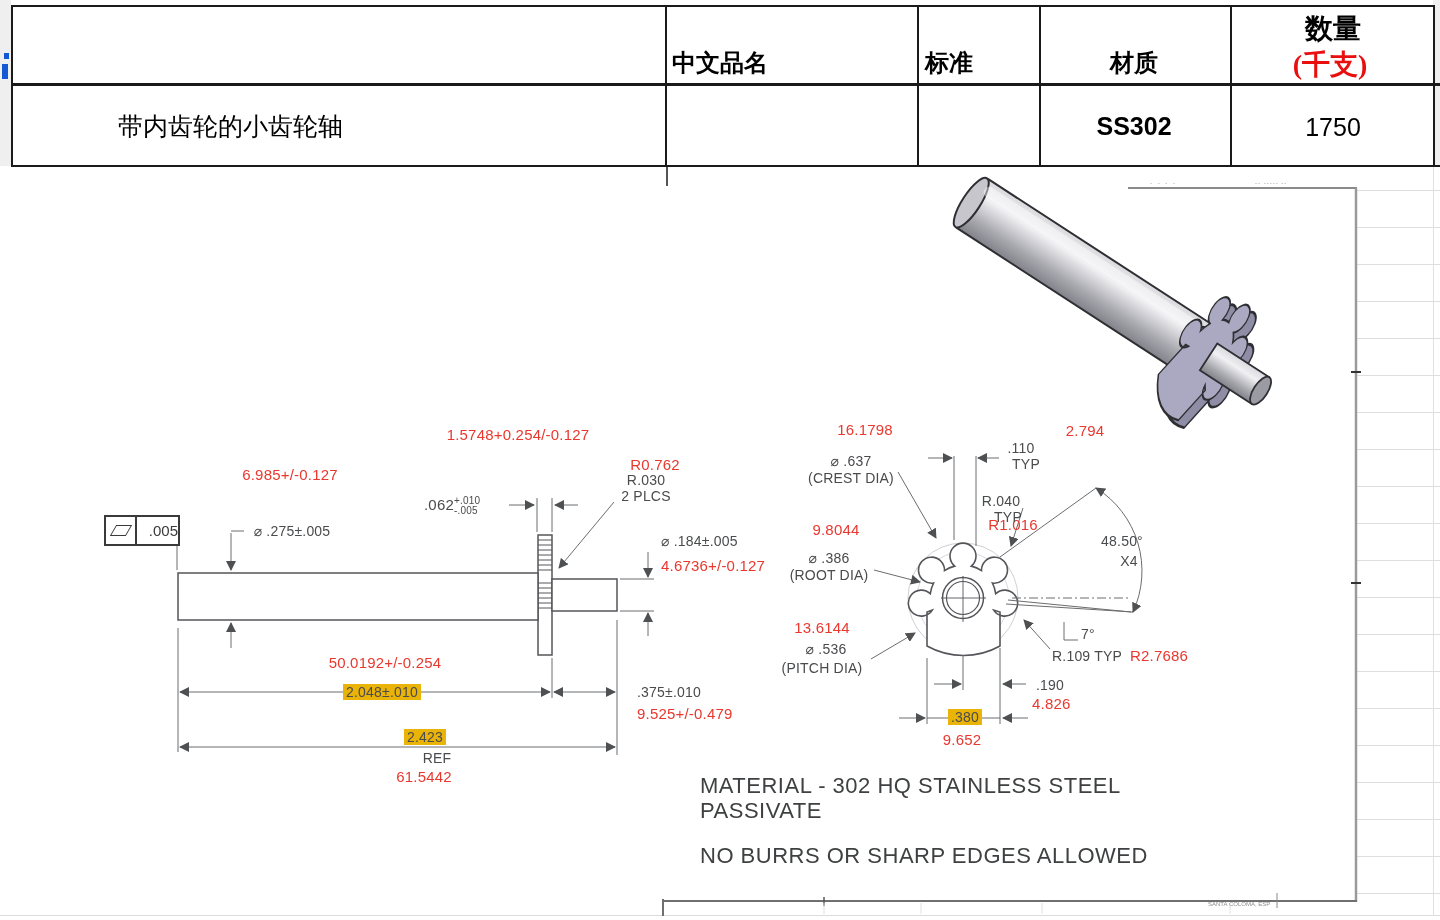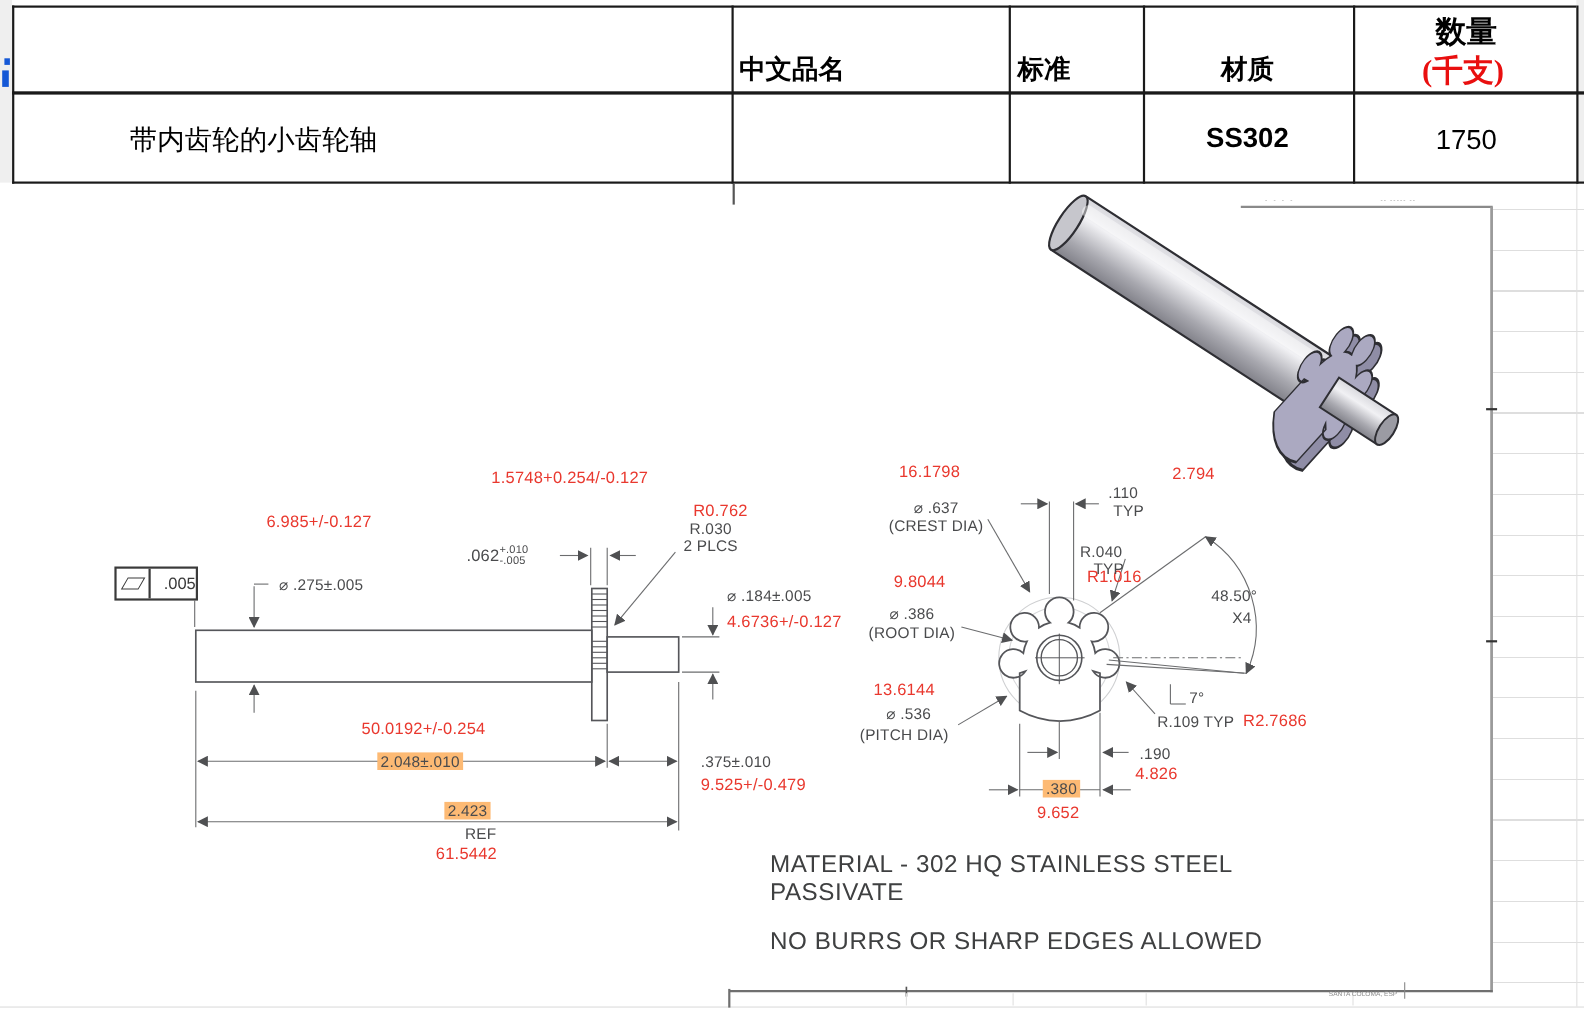--- a/index.html
+++ b/index.html
@@ -13,21 +13,21 @@
          background-image:repeating-linear-gradient(to bottom,#dedede 0 1px,transparent 1px 37px);}
   .gridB{position:absolute;left:0;top:915px;width:1440px;height:1px;background:#dcdcdc;}
   .vfaint{position:absolute;width:1px;background:#e0e0e0;}
   
   .th{position:absolute;font-weight:bold;color:#000;font-size:24px;white-space:nowrap;font-family:Liberation Serif, serif;}
   .td{position:absolute;color:#000;font-size:25px;white-space:nowrap;}
   .c{transform:translateX(-50%);}
   
   .lbl{position:absolute;color:#4a4b4d;font-size:14px;white-space:nowrap;letter-spacing:.2px;}
   .red{color:#e9382e;font-size:15px;}
-  .wbg{background:#fdba74;padding:0 3px;}
+  .wbg{background:#eab308;padding:0 3px;}
   .note{position:absolute;color:#3f4041;font-size:22px;letter-spacing:.5px;white-space:nowrap;}
   .tiny{position:absolute;color:#9a9a9a;font-size:6px;white-space:nowrap;}
   .tolstack{display:inline-block;vertical-align:middle;font-size:10px;line-height:10px;}
   .flatbox{position:absolute;left:104px;top:515px;width:72px;height:27px;border:2px solid #3a3a3a;
            background:#fff;display:flex;align-items:center;}
   .flatcell{width:29px;height:100%;border-right:2px solid #3a3a3a;display:flex;align-items:center;justify-content:center;}
   .flatval{flex:1;text-align:right;font-size:15px;color:#3a3a3a;}
   .pgram{width:14px;height:9px;border:1.5px solid #3a3a3a;transform:skewX(-30deg);}
   .bluefrag1{position:absolute;left:4px;top:53px;width:5px;height:6px;background:#1558d6;}
   .bluefrag2{position:absolute;left:2px;top:64px;width:6px;height:15px;background:#1558d6;}
@@ -205,21 +205,21 @@
 <div class="lbl" style="left:661px;top:533px;">⌀ .184±.005</div>
 <div class="lbl red" style="left:661px;top:557px;">4.6736+/-0.127</div>
 <div class="lbl red c" style="left:385px;top:654px;">50.0192+/-0.254</div>
 <div class="lbl c wbg" style="left:382px;top:684px;">2.048±.010</div>
 <div class="lbl" style="left:637px;top:684px;">.375±.010</div>
 <div class="lbl red" style="left:637px;top:705px;">9.525+/-0.479</div>
 <div class="lbl c wbg" style="left:425px;top:729px;">2.423</div>
 <div class="lbl c" style="left:437px;top:750px;">REF</div>
 <div class="lbl red c" style="left:424px;top:768px;">61.5442</div>
 
-<div class="lbl red c" style="left:845px;top:421px;">16.1798</div>
+<div class="lbl red c" style="left:865px;top:421px;">16.1798</div>
 <div class="lbl c" style="left:851px;top:453px;">⌀ .637</div>
 <div class="lbl c" style="left:851px;top:470px;">(CREST DIA)</div>
 <div class="lbl c" style="left:1021px;top:440px;">.110</div>
 <div class="lbl c" style="left:1026px;top:456px;">TYP</div>
 <div class="lbl red c" style="left:1085px;top:422px;">2.794</div>
 <div class="lbl red c" style="left:1013px;top:473px;margin-top:43px;">R1.016</div>
 <div class="lbl c" style="left:1001px;top:493px;">R.040</div>
 <div class="lbl c" style="left:1008px;top:509px;">TYP</div>
 <div class="lbl c" style="left:1122px;top:533px;">48.50°</div>
 <div class="lbl c" style="left:1129px;top:553px;">X4</div>

